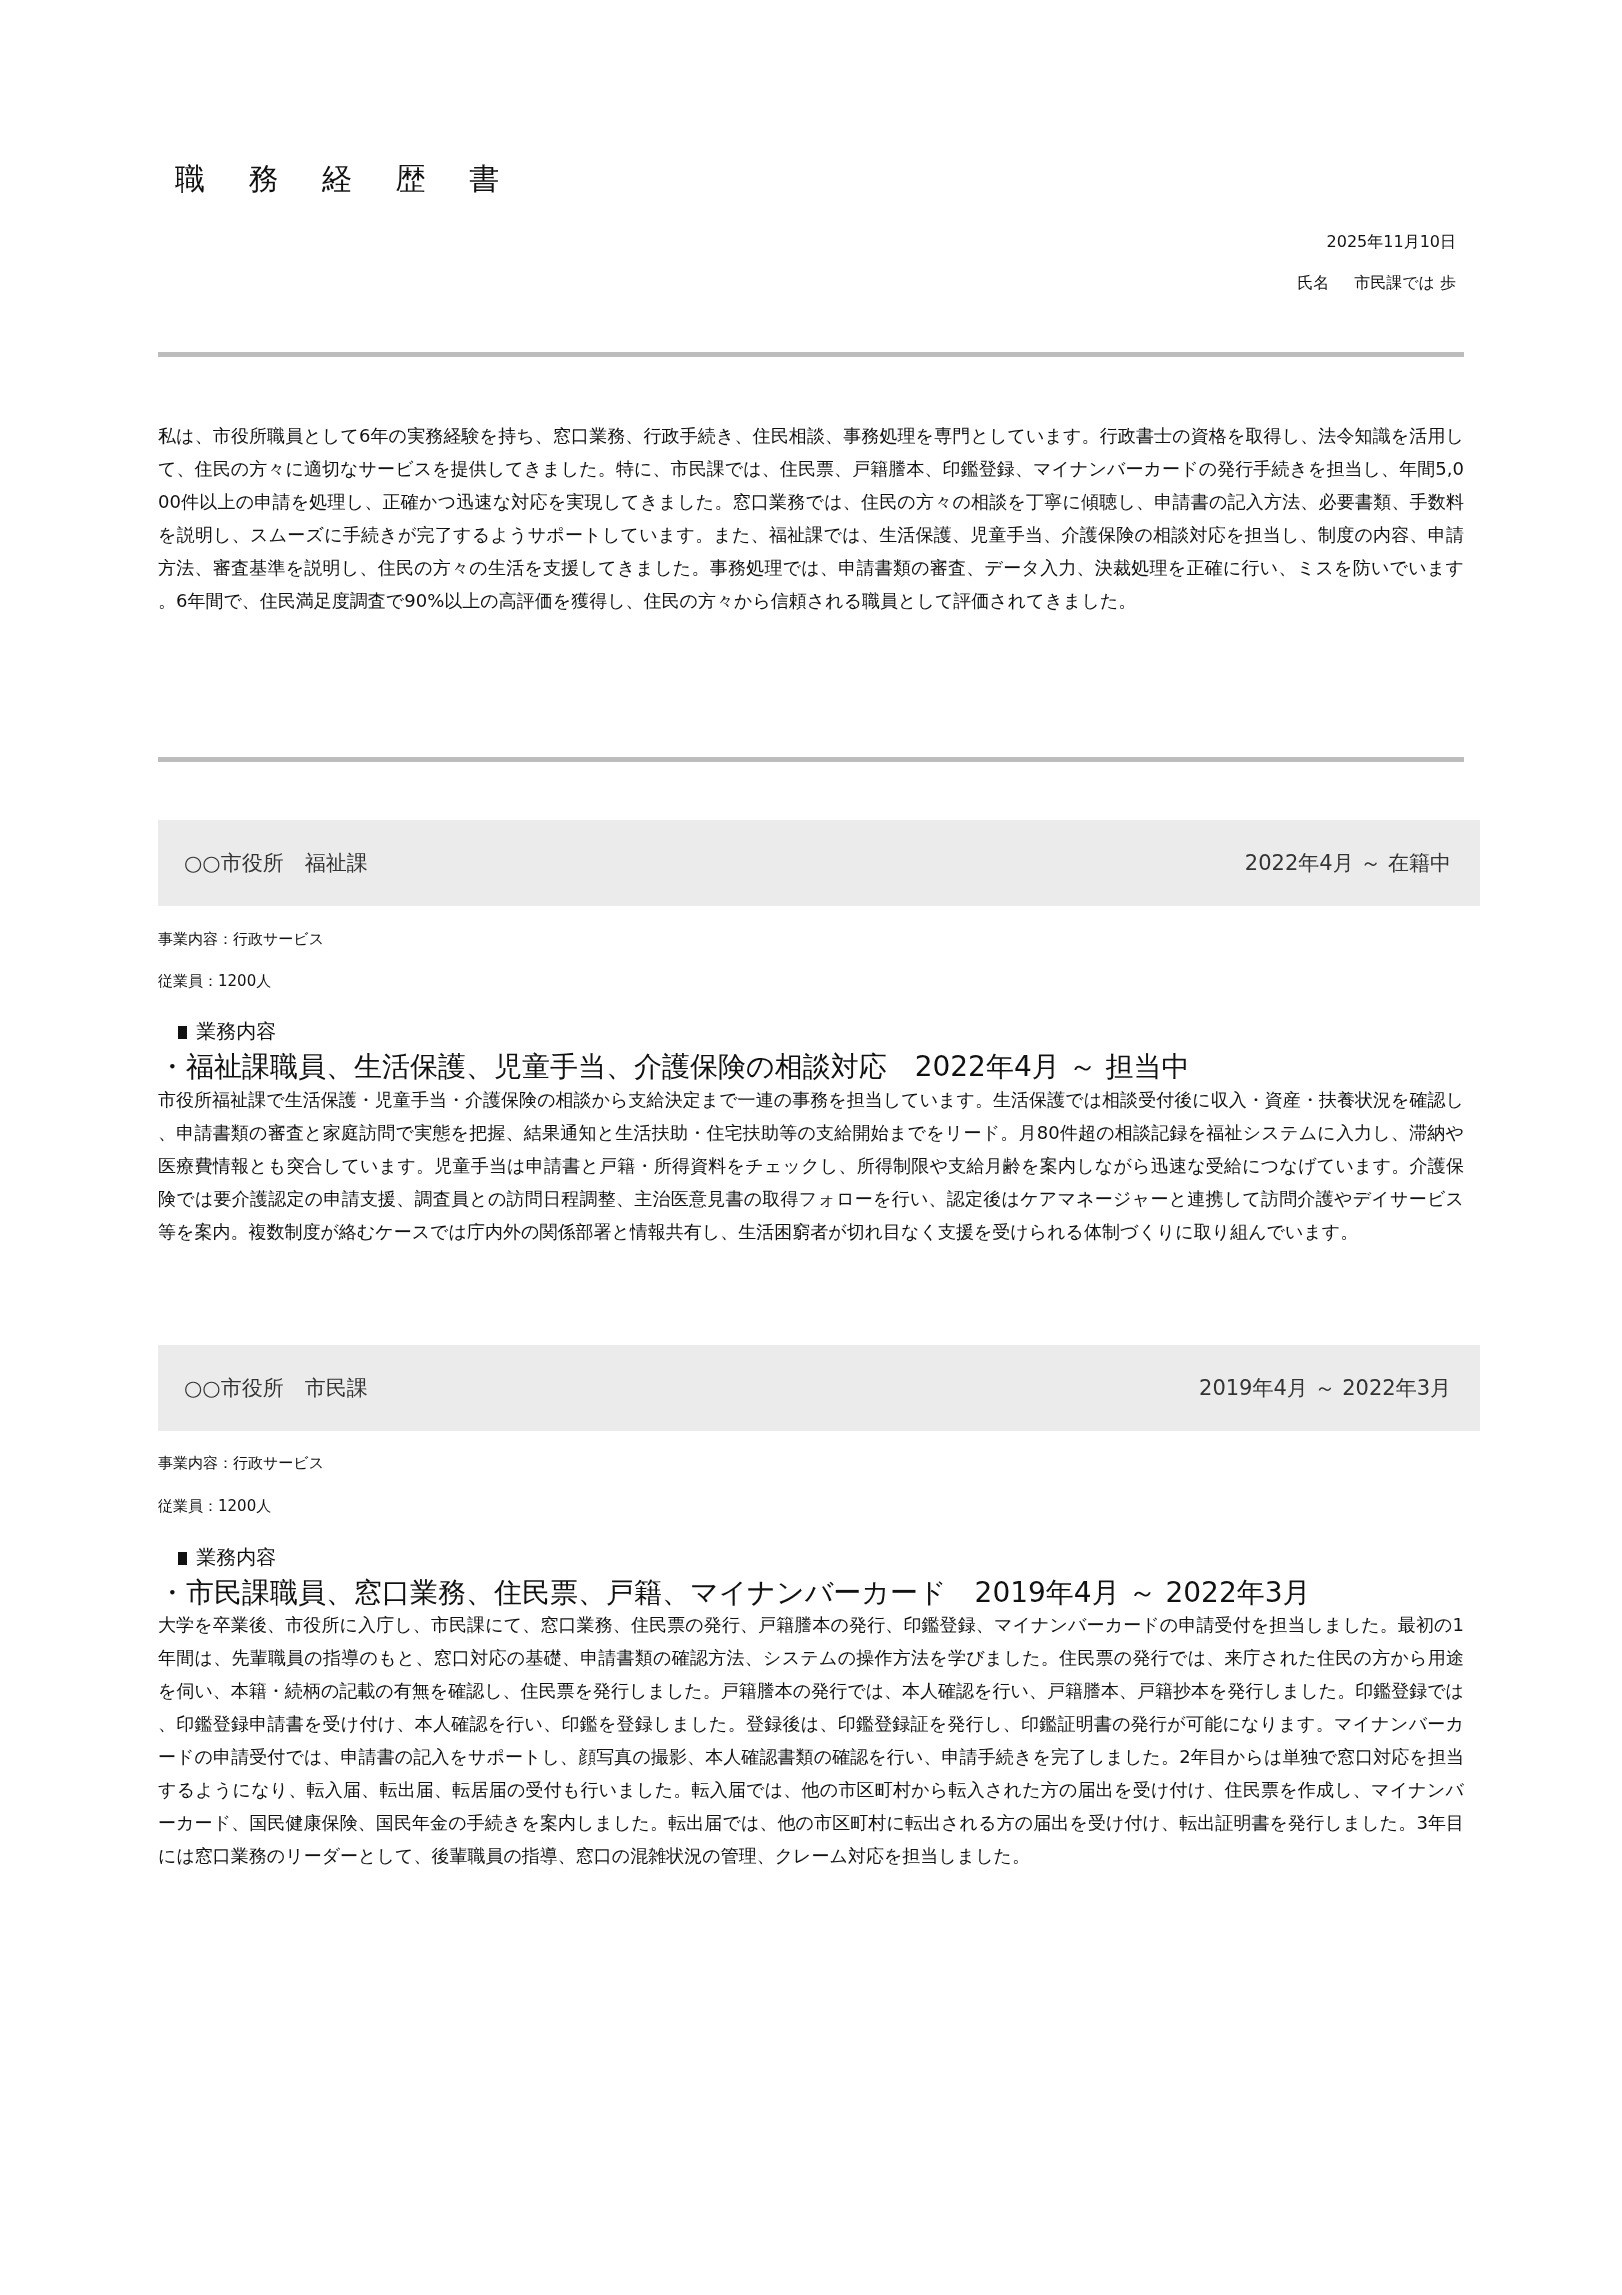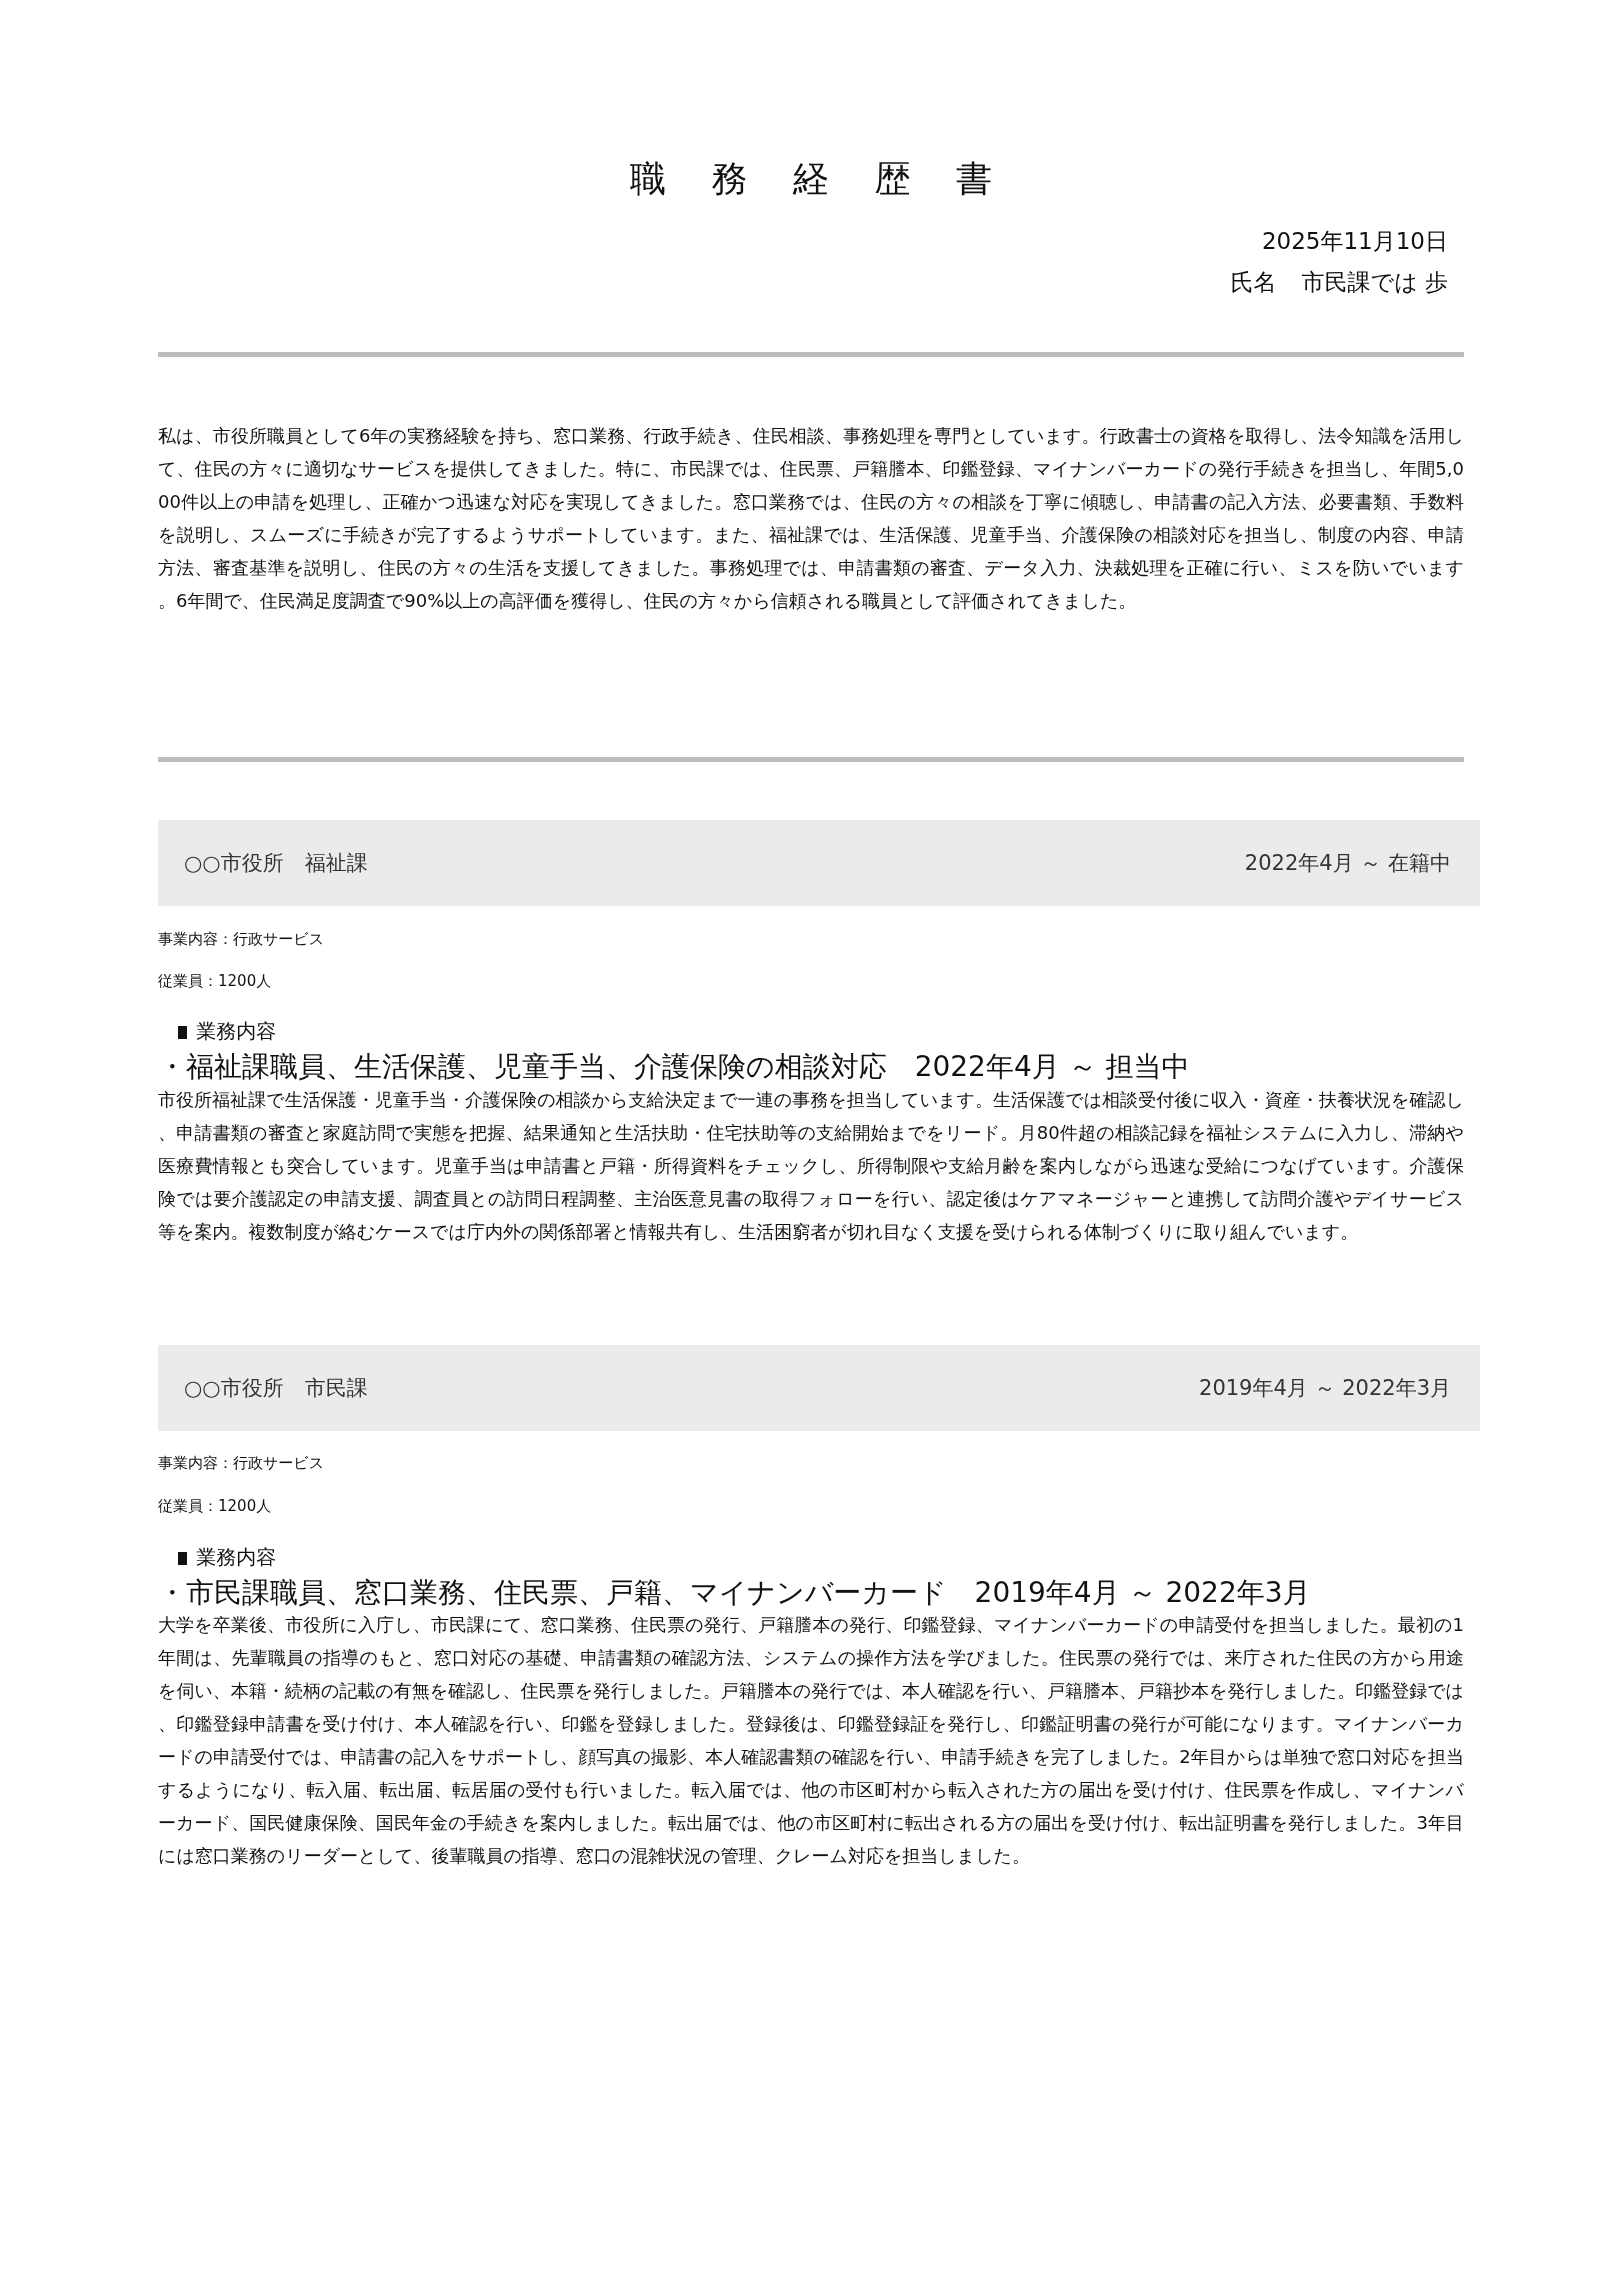--- a/index.html
+++ b/index.html
@@ -4,24 +4,24 @@
 <style>
   html, body { margin: 0; padding: 0; background: #ffffff; }
   body {
     width: 1623px; height: 2295px; position: relative; overflow: hidden;
     font-family: "DejaVu Sans", "Liberation Sans", sans-serif;
     color: #111111;
   }
   .page { position: absolute; left: 158px; top: 0; width: 1306px; }
   .doc-title {
     position: absolute; left: 0; width: 1306px; top: 160px;
-    text-align: center; font-size: 36px; letter-spacing: 17px;
+    font-size: 30px; letter-spacing: 17px;
     padding-left: 17px; box-sizing: border-box; line-height: 37px;
   }
-  .meta { position: absolute; right: 16px; top: 221px; text-align: right; font-size: 23px; line-height: 41px; }
+  .meta { position: absolute; right: 8px; top: 221px; text-align: right; font-size: 16px; line-height: 41px; }
   .section-heading { position: absolute; left: 0; width: 1306px; }
   .section-heading .label { font-size: 26px; line-height: 37px; display: block; }
   .section-heading .rule { height: 5.2px; background: #bdbdbd; margin-top: 9.2px; }
   .para {
     position: absolute; left: 0; width: 1306px;
     font-size: 18px; line-height: 33px; text-align: justify;
     word-break: break-all; line-break: anywhere;
   }
   .band {
     position: absolute; left: 0; width: 1322px; height: 86px;

